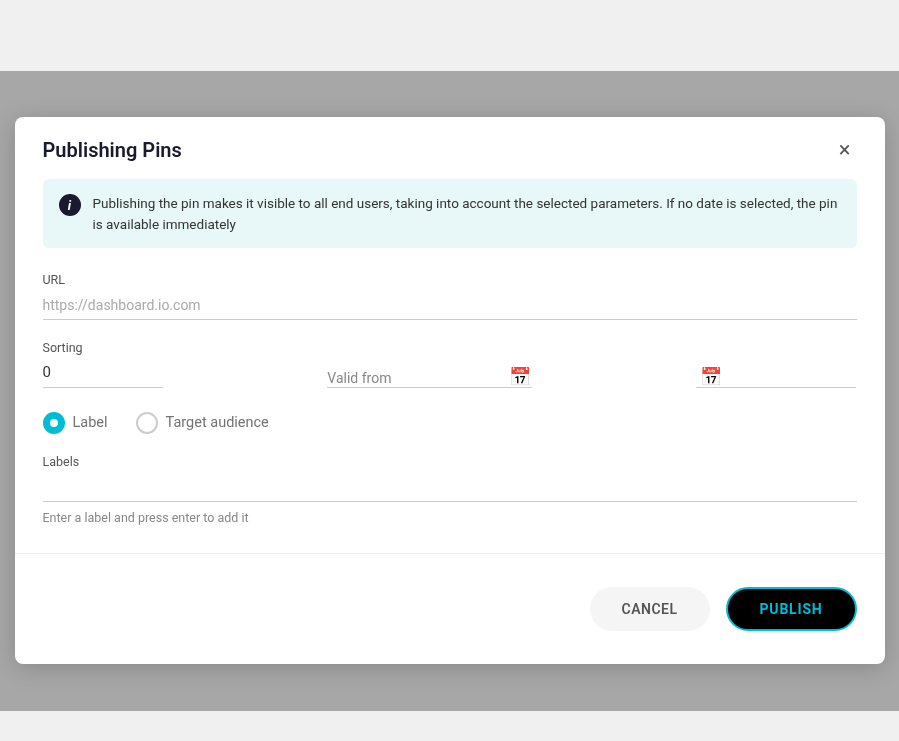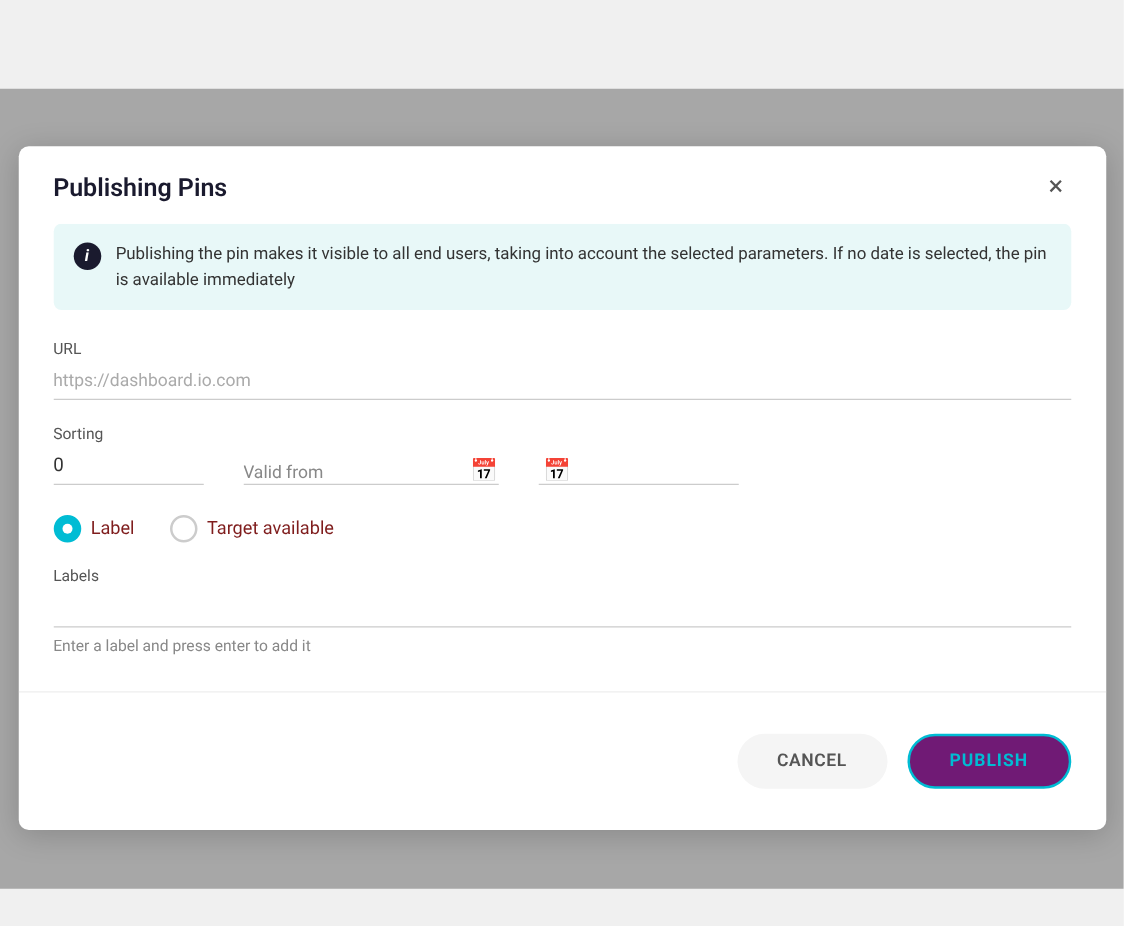--- a/index.html
+++ b/index.html
@@ -149,20 +149,21 @@
       color: #1a1a2e;
       font-weight: 400;
       margin-bottom: 16px;
     }
 
     .sorting-row {
       display: flex;
       align-items: flex-end;
       gap: 32px;
       margin-bottom: 24px;
+      justify-content: space-between;
     }
 
     .sorting-field {
       display: flex;
       flex-direction: column;
       min-width: 120px;
     }
 
     .sorting-field .field-label {
       margin-bottom: 4px;
@@ -244,21 +245,21 @@
 
     .radio-inner {
       width: 8px;
       height: 8px;
       border-radius: 50%;
       background: #fff;
     }
 
     .radio-label-text {
       font-size: 14.5px;
-      color: #7f1d1d;
+      color: #737373;
     }
 
     .labels-section {
       margin-bottom: 8px;
     }
 
     .labels-hint {
       font-size: 12.5px;
       color: #888;
       margin-top: 8px;
@@ -278,21 +279,21 @@
       border: none;
       border-radius: 24px;
       padding: 12px 32px;
       font-size: 14px;
       font-weight: 600;
       cursor: pointer;
       letter-spacing: 0.5px;
     }
 
     .btn-publish {
-      background: #701a75;
+      background: #000000;
       color: #00bcd4;
       border: 2px solid #00bcd4;
       border-radius: 24px;
       padding: 12px 32px;
       font-size: 14px;
       font-weight: 700;
       cursor: pointer;
       letter-spacing: 0.8px;
     }
   </style>
@@ -348,21 +349,21 @@
 
         <div class="radio-option">
           <div class="radio-outer checked">
             <div class="radio-inner"></div>
           </div>
           <span class="radio-label-text">Label</span>
         </div>
 
         <div class="radio-option">
           <div class="radio-outer"></div>
-          <span class="radio-label-text">Target available</span>
+          <span class="radio-label-text">Target audience</span>
         </div>
 
       </div>
 
       <div class="labels-section field-group">
         <label class="field-label">Labels</label>
         <input class="field-input" type="text" style="color: rgb(51, 51, 51);">
         <p class="labels-hint">Enter a label and press enter to add it</p>
       </div>
 

